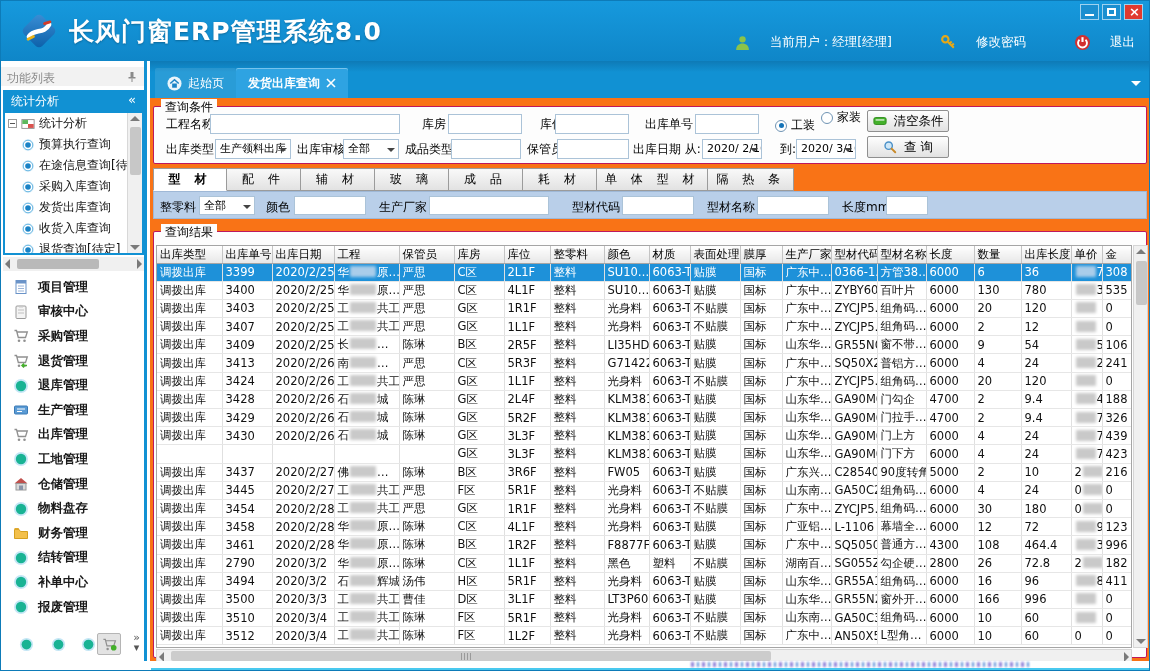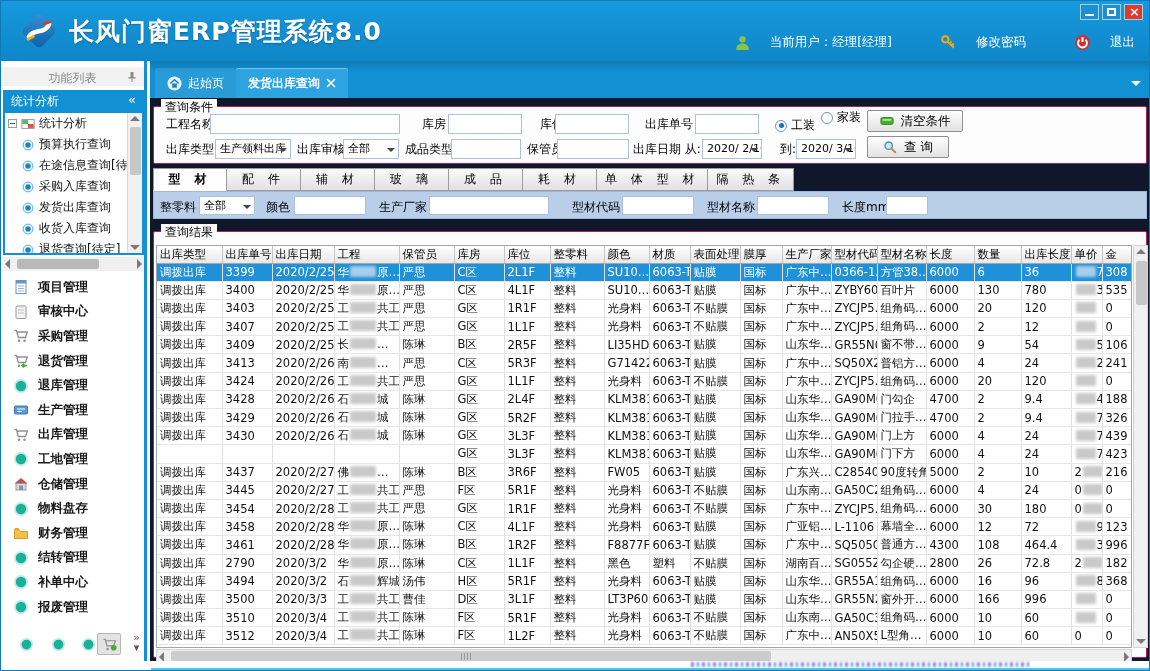--- a/index.html
+++ b/index.html
@@ -21,21 +21,21 @@
   .wc.max:after { content:""; position:absolute; left:4px; right:4px; top:3px; bottom:3px; border:2px solid #fff; }
   .wc.close:after { content:"\d7"; color:#fff; font-size:13px; font-weight:bold; position:absolute; left:4px; top:-1px; }
   .user-row { position:absolute; right:14px; top:33px; display:flex; align-items:center; gap:19px; color:#fff; font-size:12.5px; }
   .user-row .ic { width:17px; height:17px; display:inline-block; }
   .user-row .sep { width:10px; }
 
   
   .sidebar { position:absolute; left:0; top:60px; width:146px; height:600px; background:#fff;
              border-right:3px solid #1191d3; }
   .fl-bar { position:absolute; left:0; top:6px; width:143px; height:19px; background:#f2f2f2; color:#8a8a8a;
-            font-size:12px; padding:3px 6px;text-align:center; }
+            font-size:12px; padding:3px 6px; }
   .pin { position:absolute; right:6px; top:4px; width:12px; height:12px; }
   .sa-header { position:absolute; left:2px; top:29px; width:141px; height:21px; background:#1191d3; color:#fff;
                font-size:12px; padding:3px 8px; }
   .sa-header .chev { position:absolute; right:8px; top:2px; font-size:13px; }
   .tree { position:absolute; left:2px; top:50px; width:141px; height:144px; border:2px solid #1191d3; background:#fff; overflow:hidden; }
   .tree-inner { position:absolute; left:0; top:0; right:15px; bottom:0; overflow:hidden; }
   .tree-row { height:21px; display:flex; align-items:center; gap:4px; font-size:12px; color:#111; white-space:nowrap; }
   .tree-root { padding-left:3px; }
   .tree-item { padding-left:16px; }
   .expander { width:9px; height:9px; border:1px solid #9a9a9a; background:#fff; position:relative; flex:none; }
@@ -55,21 +55,21 @@
                font-weight:bold; color:#1a1a1a; cursor:pointer; }
   .menu-item .mi { width:16px; height:16px; flex:none; }
   .side-toolbar { position:absolute; left:0; bottom:4px; width:143px; height:24px; }
   .side-toolbar .mi { width:15px; height:15px; position:absolute; top:4px; }
   .tool-btn { position:absolute; left:96px; top:0; width:24px; height:22px; background:#e3e3e3; border:1px solid #b5b5b5;
               border-radius:2px; display:flex; align-items:center; justify-content:center; cursor:pointer; }
   .tool-btn .mi { position:static; width:15px; height:15px; }
   .chev2 { position:absolute; right:4px; top:0; color:#555; font-size:11px; line-height:10px; text-align:center; cursor:pointer; }
 
   
-  .main { position:absolute; left:149px; top:60px; width:1001px; height:600px; background:#0f172a; }
+  .main { position:absolute; left:149px; top:60px; width:1001px; height:600px; background:#f97316; }
   .tabstrip { position:absolute; left:0; top:0; width:100%; height:37px; background:linear-gradient(#0e7ab6,#1191d3 30%,#1191d3); display:flex; }
   .tab { margin-top:7px; height:30px; display:flex; align-items:center; gap:6px; padding:0 12px; color:#fff;
          font-size:12px; cursor:pointer; border-radius:2px 2px 0 0; }
   .tab.home { margin-left:5px; background:rgba(255,255,255,.10); }
   .tab.active { background:#2ea3e2; font-weight:bold; box-shadow:inset 0 1px 0 rgba(255,255,255,.35); }
   .tab .ic { width:15px; height:15px; }
   .strip-caret { position:absolute; right:10px; top:20px; width:0; height:0; border:5px solid transparent; border-top-color:#fff; cursor:pointer; }
 
   .groupbox { position:absolute; border:1px solid #be185d; border-radius:2px; background:#fdfdfd; }
   .gb-label { position:absolute; top:-8px; left:7px; background:#fdfdfd; font-size:12px; padding:0 4px; color:#000; }
@@ -485,21 +485,21 @@
       <span class="lbl" style="left:491px;top:7px">出库单号</span>
       <input class="tb" style="left: 541px; top: 7px; width: 64px;">
       <span class="radio-wrap" style="left:621px;top:10px">
         <span class="radio sel"></span>
           <span>工装</span>
       </span>
       <span class="radio-wrap" style="left:667px;top:2px">
         <span class="radio"></span>
           <span>家装</span>
       </span>
-      <div class="btn" style="left:713px;top:3px;width:96px">
+      <div class="btn" style="left:713px;top:3px;width:82px">
         <span class="ic">
             <svg viewBox="0 0 16 16" style="width: 100%; height: 100%; display: block;">
               <rect x="1" y="4" width="14" height="8" rx="2" fill="#43b02a" stroke="#2d8a1a"></rect>
               <rect x="3" y="6" width="10" height="1.6" fill="#fff" opacity=".8"></rect>
             </svg>
           </span>
           <span>清空条件</span>
       </div>
 
       <span class="lbl" style="left:12px;top:32px">出库类型</span>
@@ -988,21 +988,21 @@
                 <td>6063-T5</td>
                 <td>贴膜</td>
                 <td>国标</td>
                 <td>山东华…</td>
                 <td>GR55A11</td>
                 <td>组角码…</td>
                 <td>6000</td>
                 <td>16</td>
                 <td>96</td>
                 <td><span class="censor cn"></span>812</td>
-                <td>368</td>
+                <td>411</td>
               </tr>
               <tr>
                 <td>调拨出库</td>
                 <td>3500</td>
                 <td>2020/3/3</td>
                 <td>工<span class="censor cw"></span>共工程</td>
                 <td>曹佳</td>
                 <td>D区</td>
                 <td>3L1F</td>
                 <td>整料</td>

